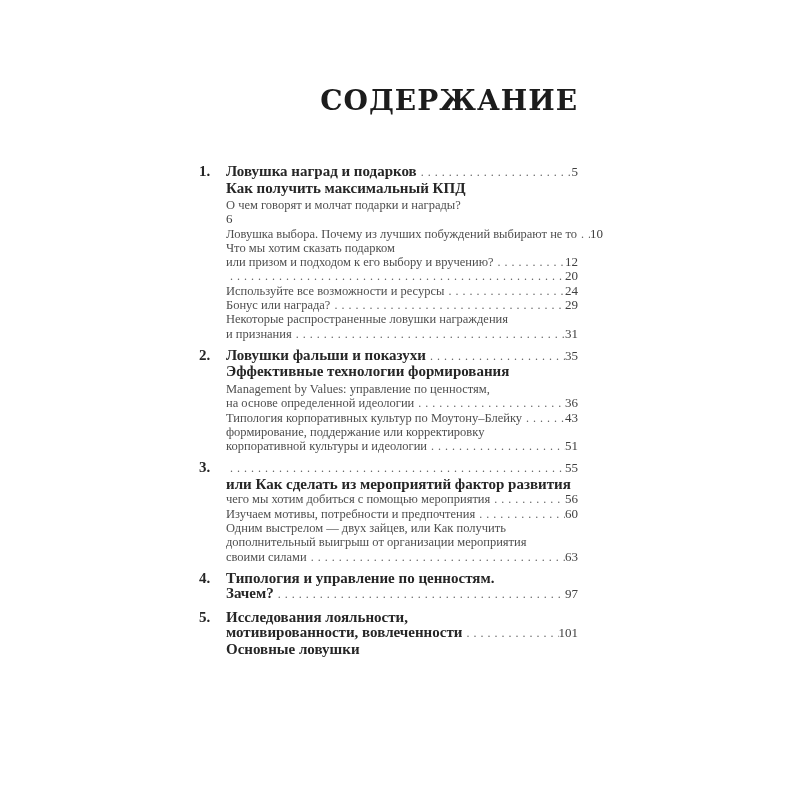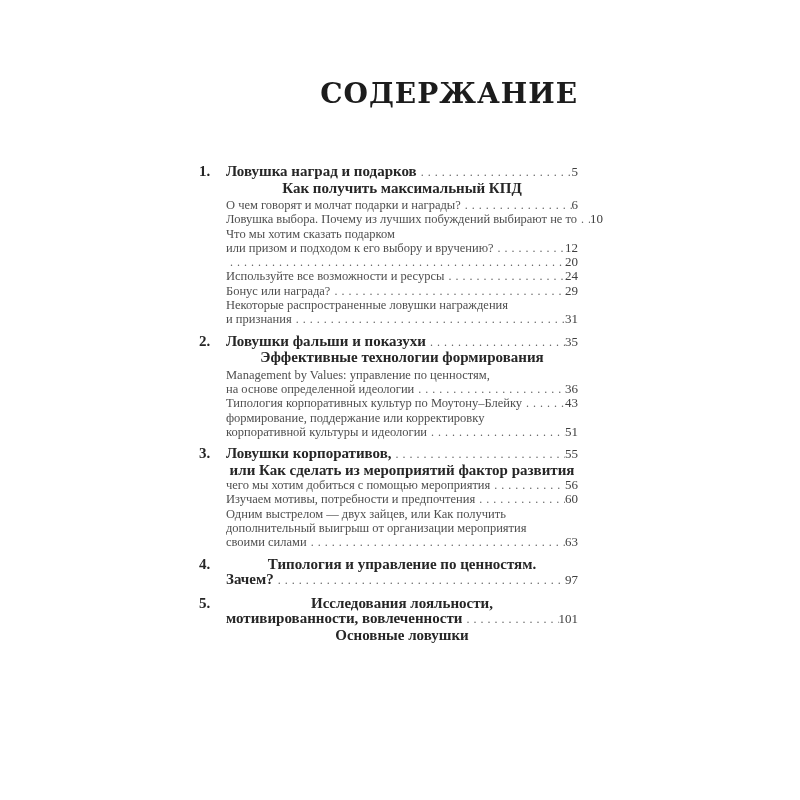--- a/index.html
+++ b/index.html
@@ -10,21 +10,21 @@
   .page {
     position: relative;
     width: 800px;
     height: 800px;
     background: #ffffff;
     overflow: hidden;
     font-family: "Liberation Serif", "DejaVu Serif", serif;
   }
   .book-title {
     position: absolute;
-    top: 77px;
+    top: 84px;
     right: 222px;
     margin: 0;
     font-family: "DejaVu Serif", "Liberation Serif", serif;
     font-size: 28px;
     font-weight: 800;
     letter-spacing: 1px;
     color: #1c1c1c;
     white-space: nowrap;
   }
   .toc {
@@ -51,29 +51,29 @@
   }
   .row {
     display: flex;
     align-items: baseline;
   }
   .row.title {
     font-weight: bold;
     font-size: 15px;
     line-height: 15.5px;
     color: #262626;
-    justify-content: center;
   }
   .row.item {
     font-size: 12.5px;
     line-height: 14.3px;
     color: #4f4f4f;
   }
   .row.gap-top {
     margin-top: 2px;
+    flex-direction: column;
   }
   .txt {
     white-space: nowrap;
     flex: 0 0 auto;
   }
   .dots {
     flex: 1 1 0;
     min-width: 6px;
     overflow: hidden;
     white-space: nowrap;
@@ -176,21 +176,20 @@
         </div>
         <div class="row item">
           <span class="txt">корпоративной культуры и идеологии</span>
           <span class="dots">................................................................................</span>
           <span class="pg">51</span>
         </div>
       </div>
       <div class="section">
         <span class="num">3.</span>
         <div class="row title">
-          <span class="txt">Ловушки корпоративов,</span>
           <span class="dots">................................................................................</span>
           <span class="pg">55</span>
         </div>
         <div class="row title">
           <span class="txt">или Как сделать из мероприятий фактор развития</span>
         </div>
         <div class="row item">
           <span class="txt">чего мы хотим добиться с помощью мероприятия</span>
           <span class="dots">................................................................................</span>
           <span class="pg">56</span>

